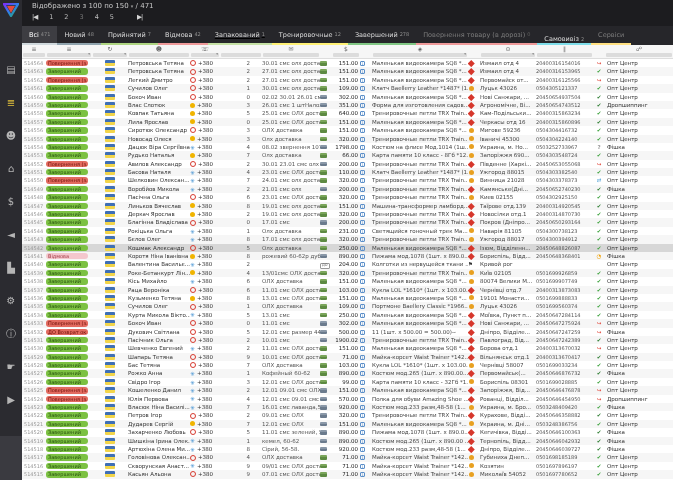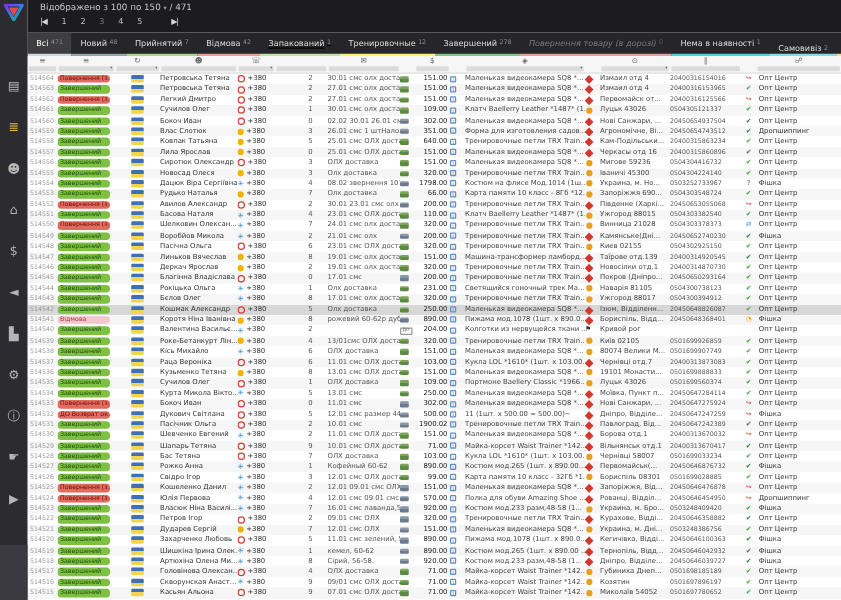--- a/index.html
+++ b/index.html
@@ -22,21 +22,21 @@
   .pager .nav{color:#d5d5d5;cursor:pointer;letter-spacing:-1px;}
   
   .tabbar{position:absolute;left:22px;top:26px;right:0;height:19px;background:#26262a;display:flex;
           overflow:hidden;white-space:nowrap;}
   .tab{flex:0 0 auto;padding:0 7px;display:flex;align-items:center;gap:2px;cursor:pointer;
        border-bottom:2px solid transparent;height:17px;}
   .tab .tl{font-size:6.5px;color:#dcdcdc;}
   .tab .tc{font-size:5px;color:#8f8f8f;position:relative;top:-1px;}
   .tab.active{background:#3d3d42;align-items:center;}
   .tab.active .tl{color:#fff;}
-  .tab.dim .tl{color:#7d7d7d;font-style:italic;}
+  .tab.dim .tl{color:#7d7d7d;}
   .tab.dim .tc{color:#606060;}
   
   .table{position:absolute;left:22px;top:45px;right:0;bottom:0;background:#fff;
          --cols:24px 46px 36px 62px 30px 42px 58px 12px 28px 12px 96px 12px 56px 57px 12px 1fr;}
   .ghead{height:13px;background:#f6f6f6;border-bottom:1px solid #ddd;}
   .hicons,.hfilters{display:grid;grid-template-columns:var(--cols);}
   .hicons{height:8px;}
   .hicons .hi{font-size:6px;line-height:8px;color:#666;text-align:center;overflow:hidden;}
   .hfilters{height:5px;}
   .hfilters .fb{margin:0 1px;background:#dcdcdc;border-radius:1px;height:4px;position:relative;cursor:text;}
@@ -158,24 +158,20 @@
         <span class="tc">12</span>
       </div>
       <div class="tab" style="border-bottom-color: rgb(129, 199, 132);">
         <span class="tl">Завершений</span>
         <span class="tc">278</span>
       </div>
       <div class="tab dim" style="border-bottom-color: rgb(239, 154, 154);">
         <span class="tl">Повернення товару (в дорозі)</span>
         <span class="tc">0</span>
       </div>
-      <div class="tab" style="border-bottom-color: rgb(77, 208, 225);">
-        <span class="tl">Нема в наявності</span>
-        <span class="tc">1</span>
-      </div>
       <div class="tab" style="border-bottom-color: rgb(128, 222, 234); align-items: flex-end;">
         <span class="tl">Самовивіз</span>
         <span class="tc">2</span>
       </div>
       <div class="tab dim" style="border-bottom-color: rgb(255, 224, 130);">
         <span class="tl">Сервіси</span>
       </div>
     </nav>
 
   <section class="table">

